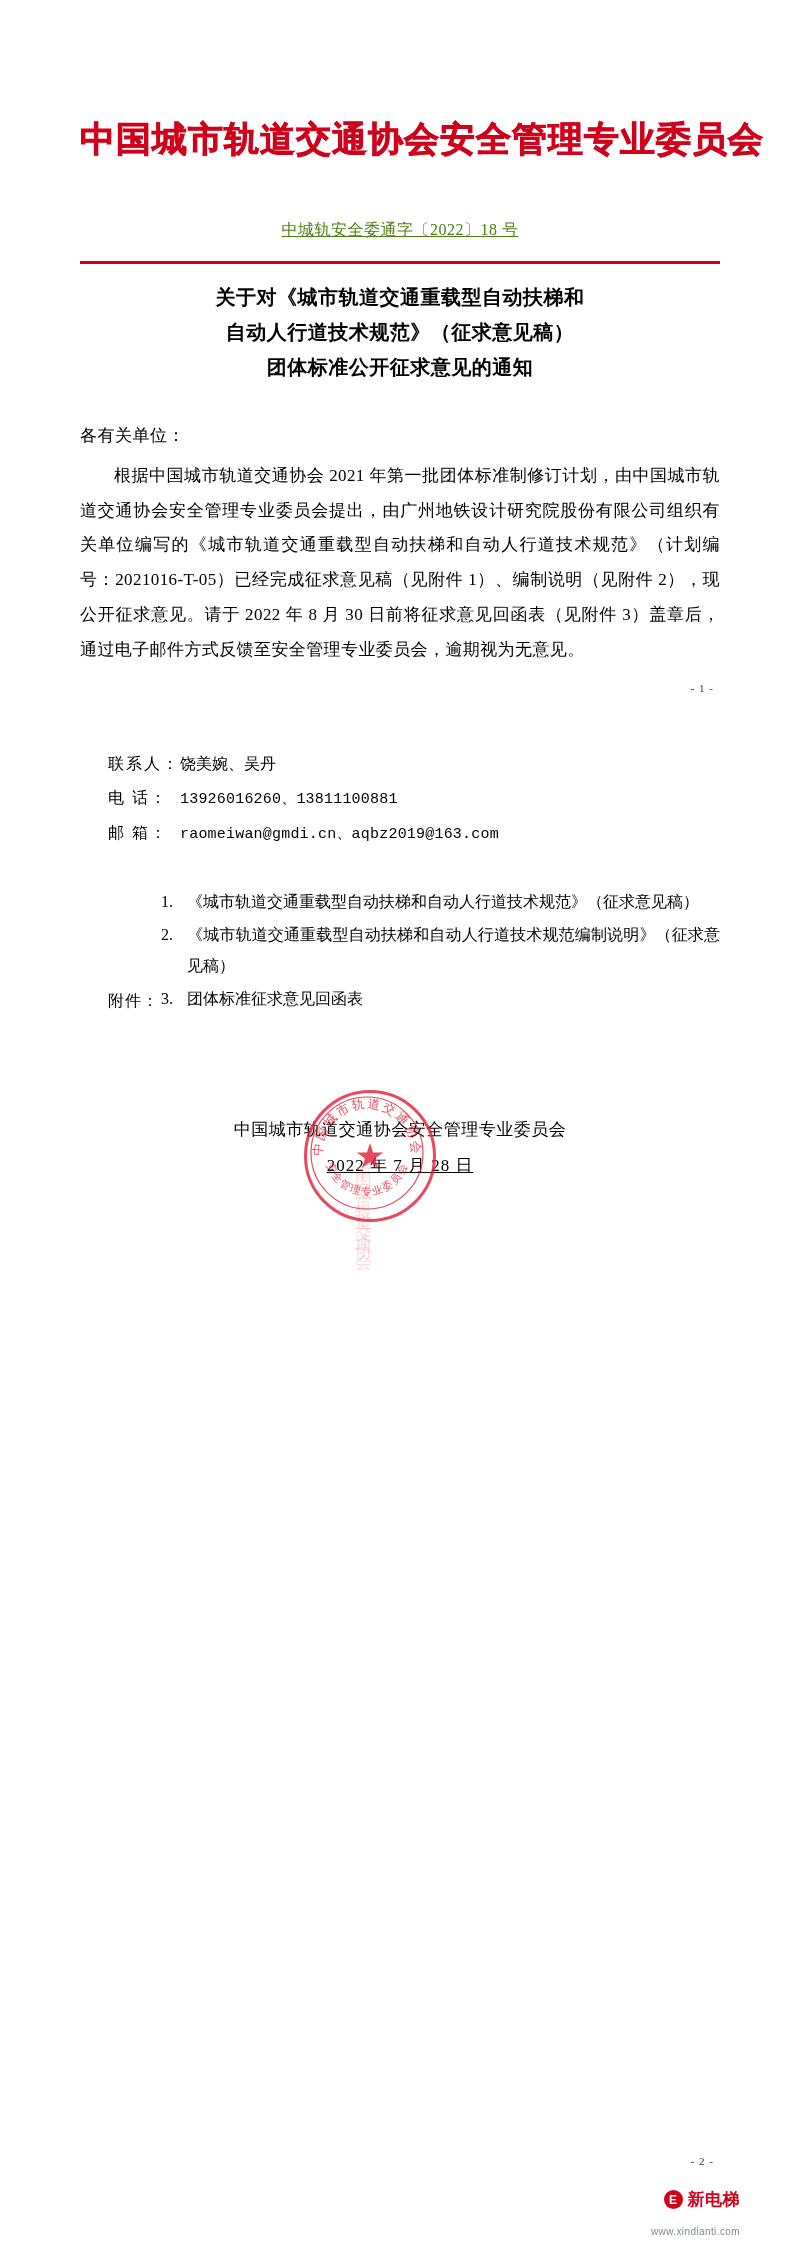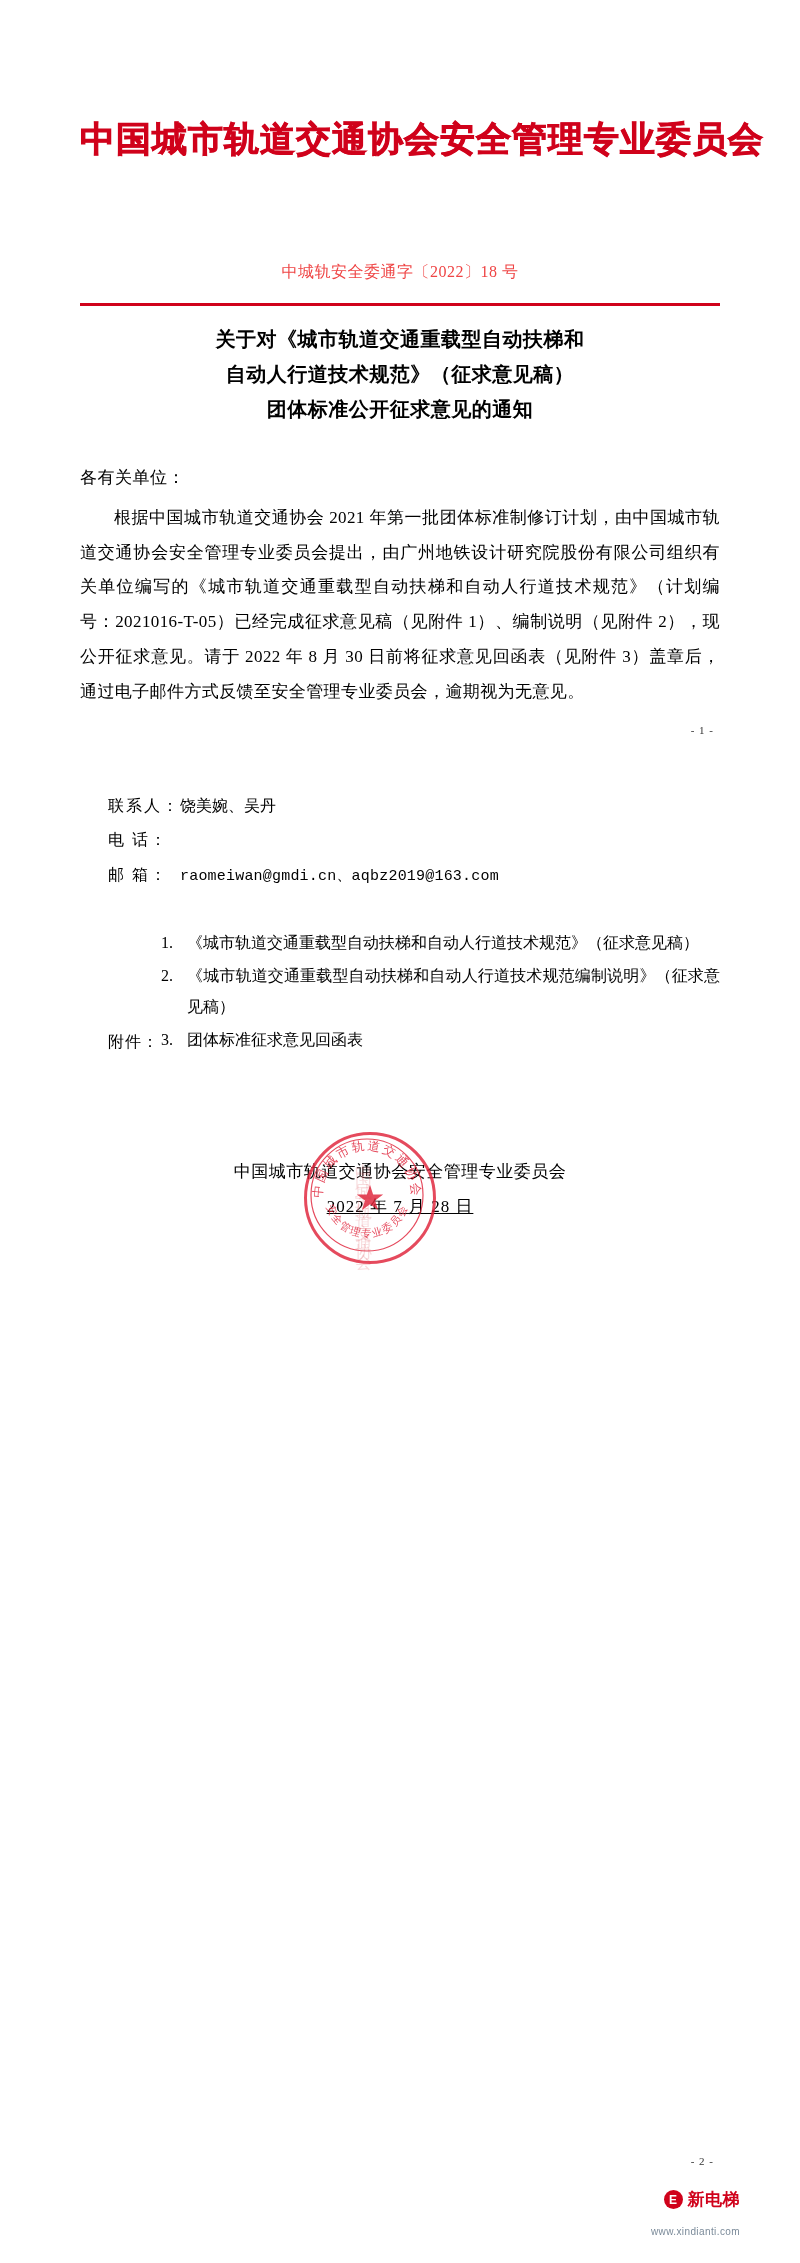--- a/index.html
+++ b/index.html
@@ -34,24 +34,25 @@
     font-size: 35px;
     letter-spacing: 1px;
     line-height: 1.25;
     white-space: nowrap;
     -webkit-text-stroke: 0.8px #d0021b;
   }
 
   
   .doc-number {
     text-align: center;
-    margin-top: 100px;
+    margin-top: 58px;
     font-size: 16px;
     letter-spacing: 0.5px;
-    color: #ef4444;
+    color: #4d7c0f;
+    text-decoration: underline;
   }
 
   
   .red-rule {
     margin-top: 20px;
     height: 3px;
     background: #d0021b;
     width: 100%;
   }
 
@@ -286,20 +287,21 @@
 
   <div class="page-num">- 1 -</div>
 
   <div class="contacts">
     <div class="contact-row">
       <span class="contact-label">联系人：</span>
       <span class="contact-value">饶美婉、吴丹</span>
     </div>
     <div class="contact-row">
       <span class="contact-label">电  话：</span>
+      <span class="contact-value mono">13926016260、13811100881</span>
     </div>
     <div class="contact-row">
       <span class="contact-label">邮  箱：</span>
       <span class="contact-value mono">raomeiwan@gmdi.cn、aqbz2019@163.com</span>
     </div>
   </div>
 
   <div class="attachments">
     <div class="att-head-row">
       <span class="att-label">附件：</span>

